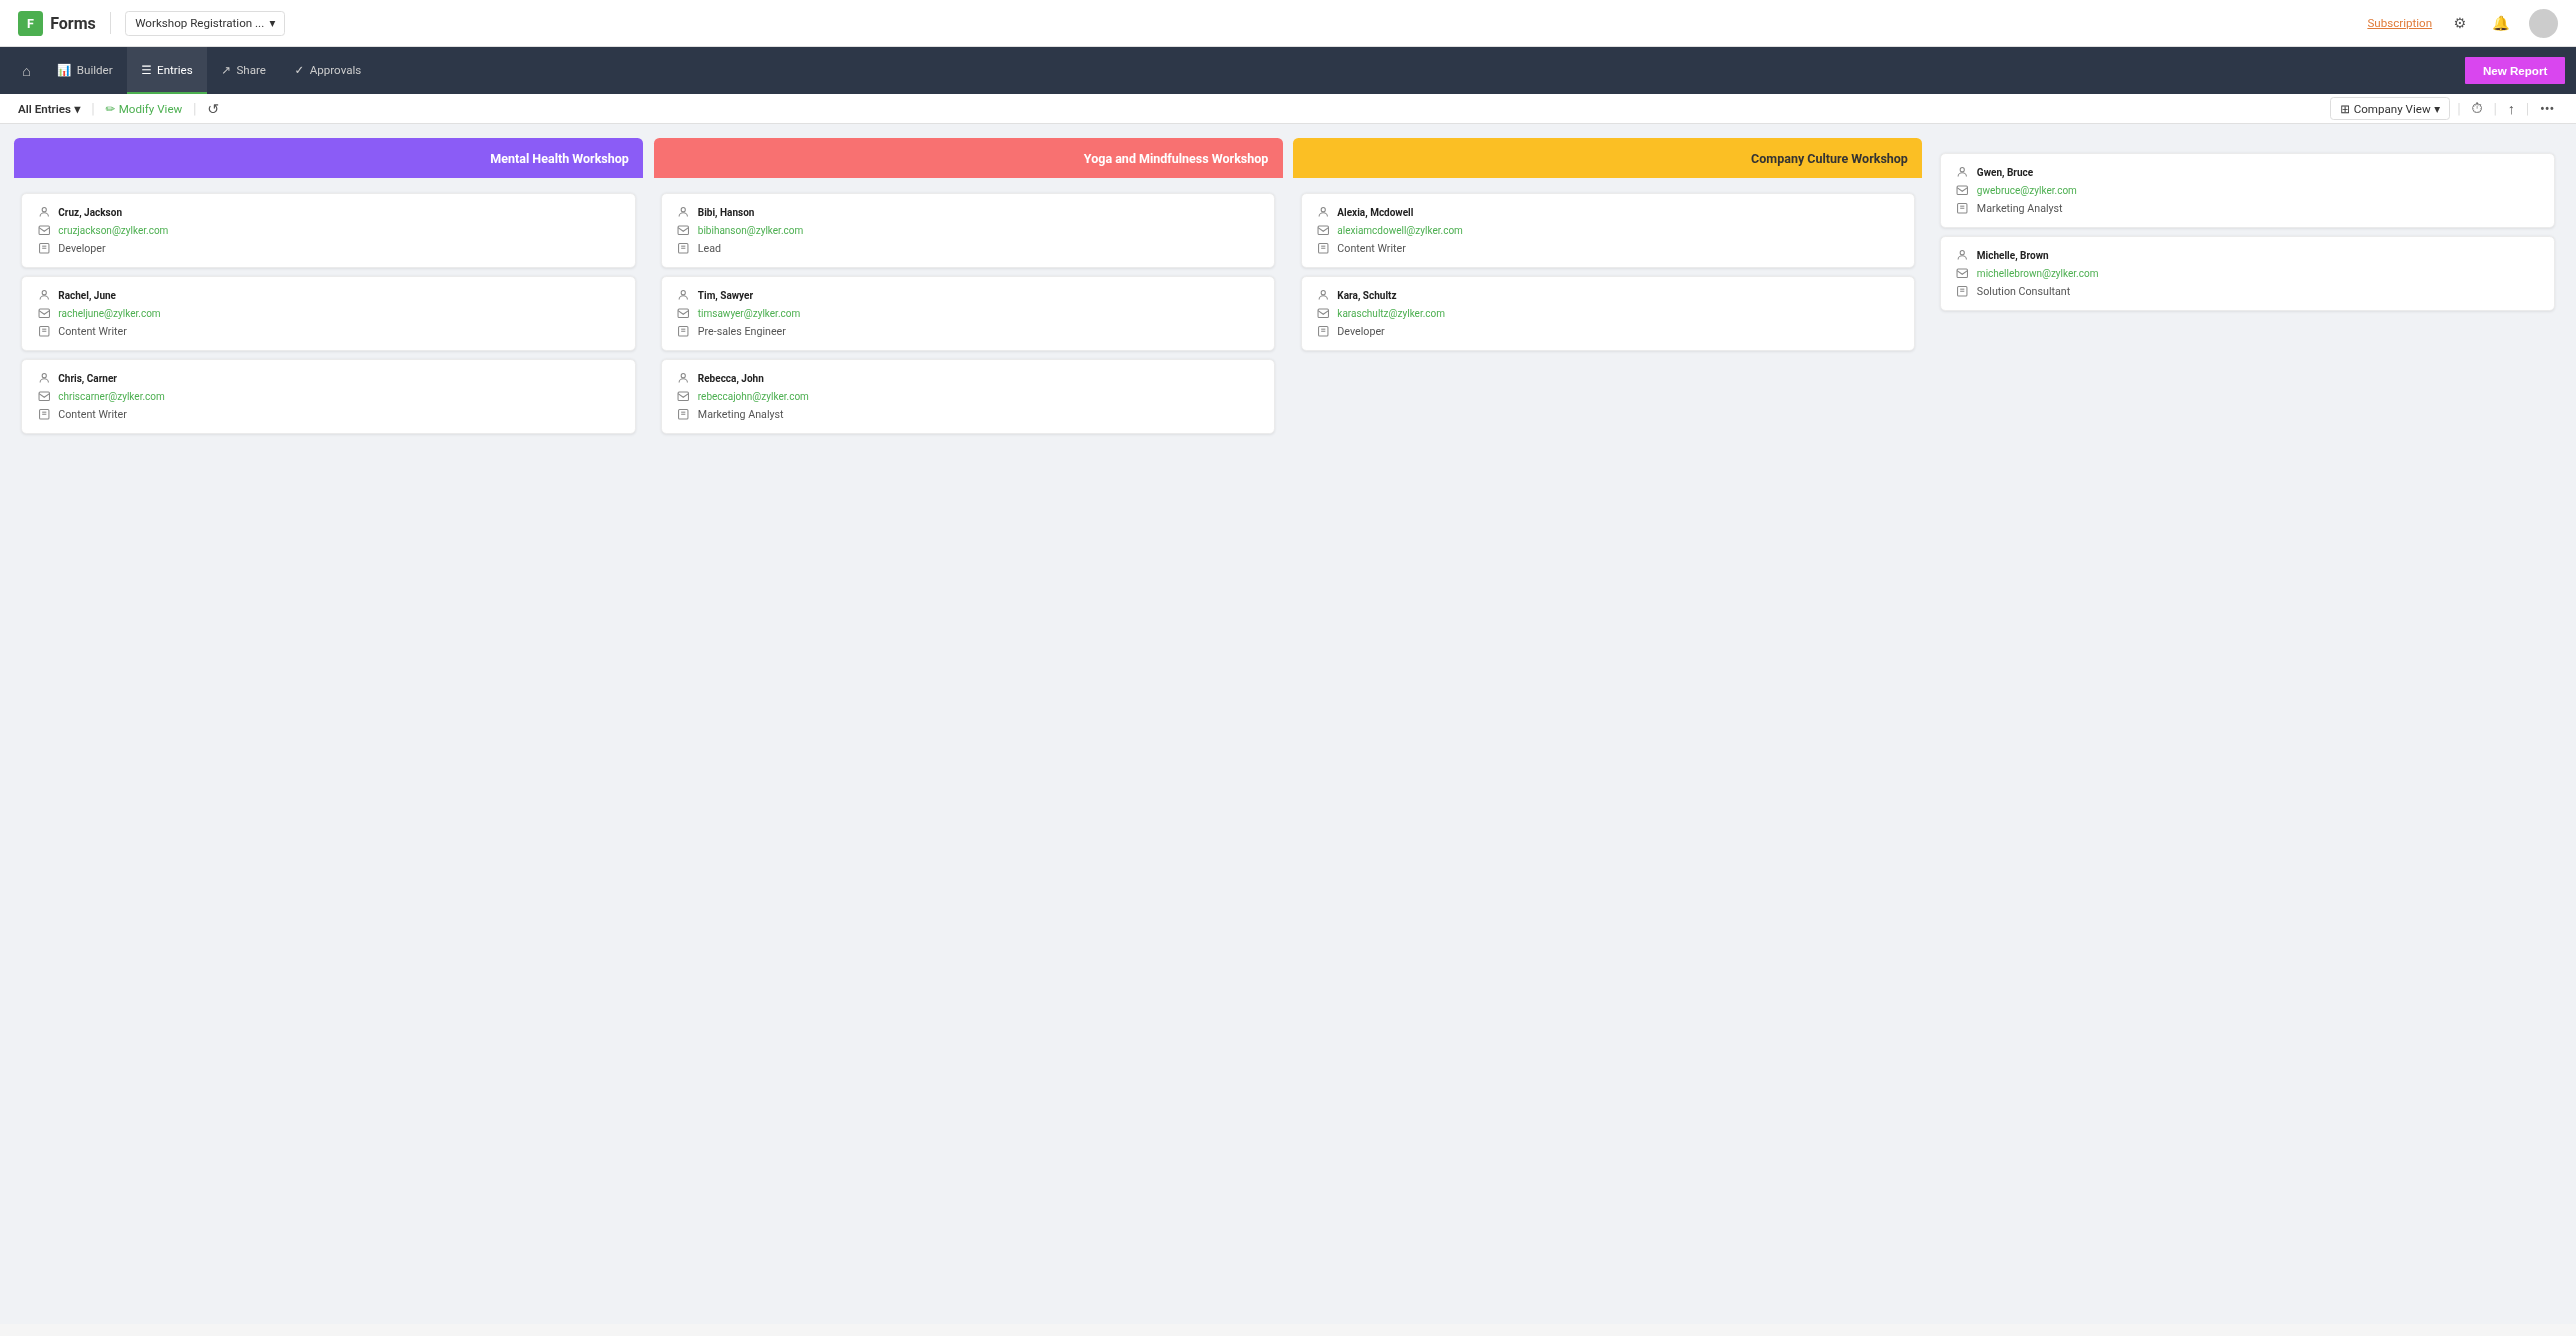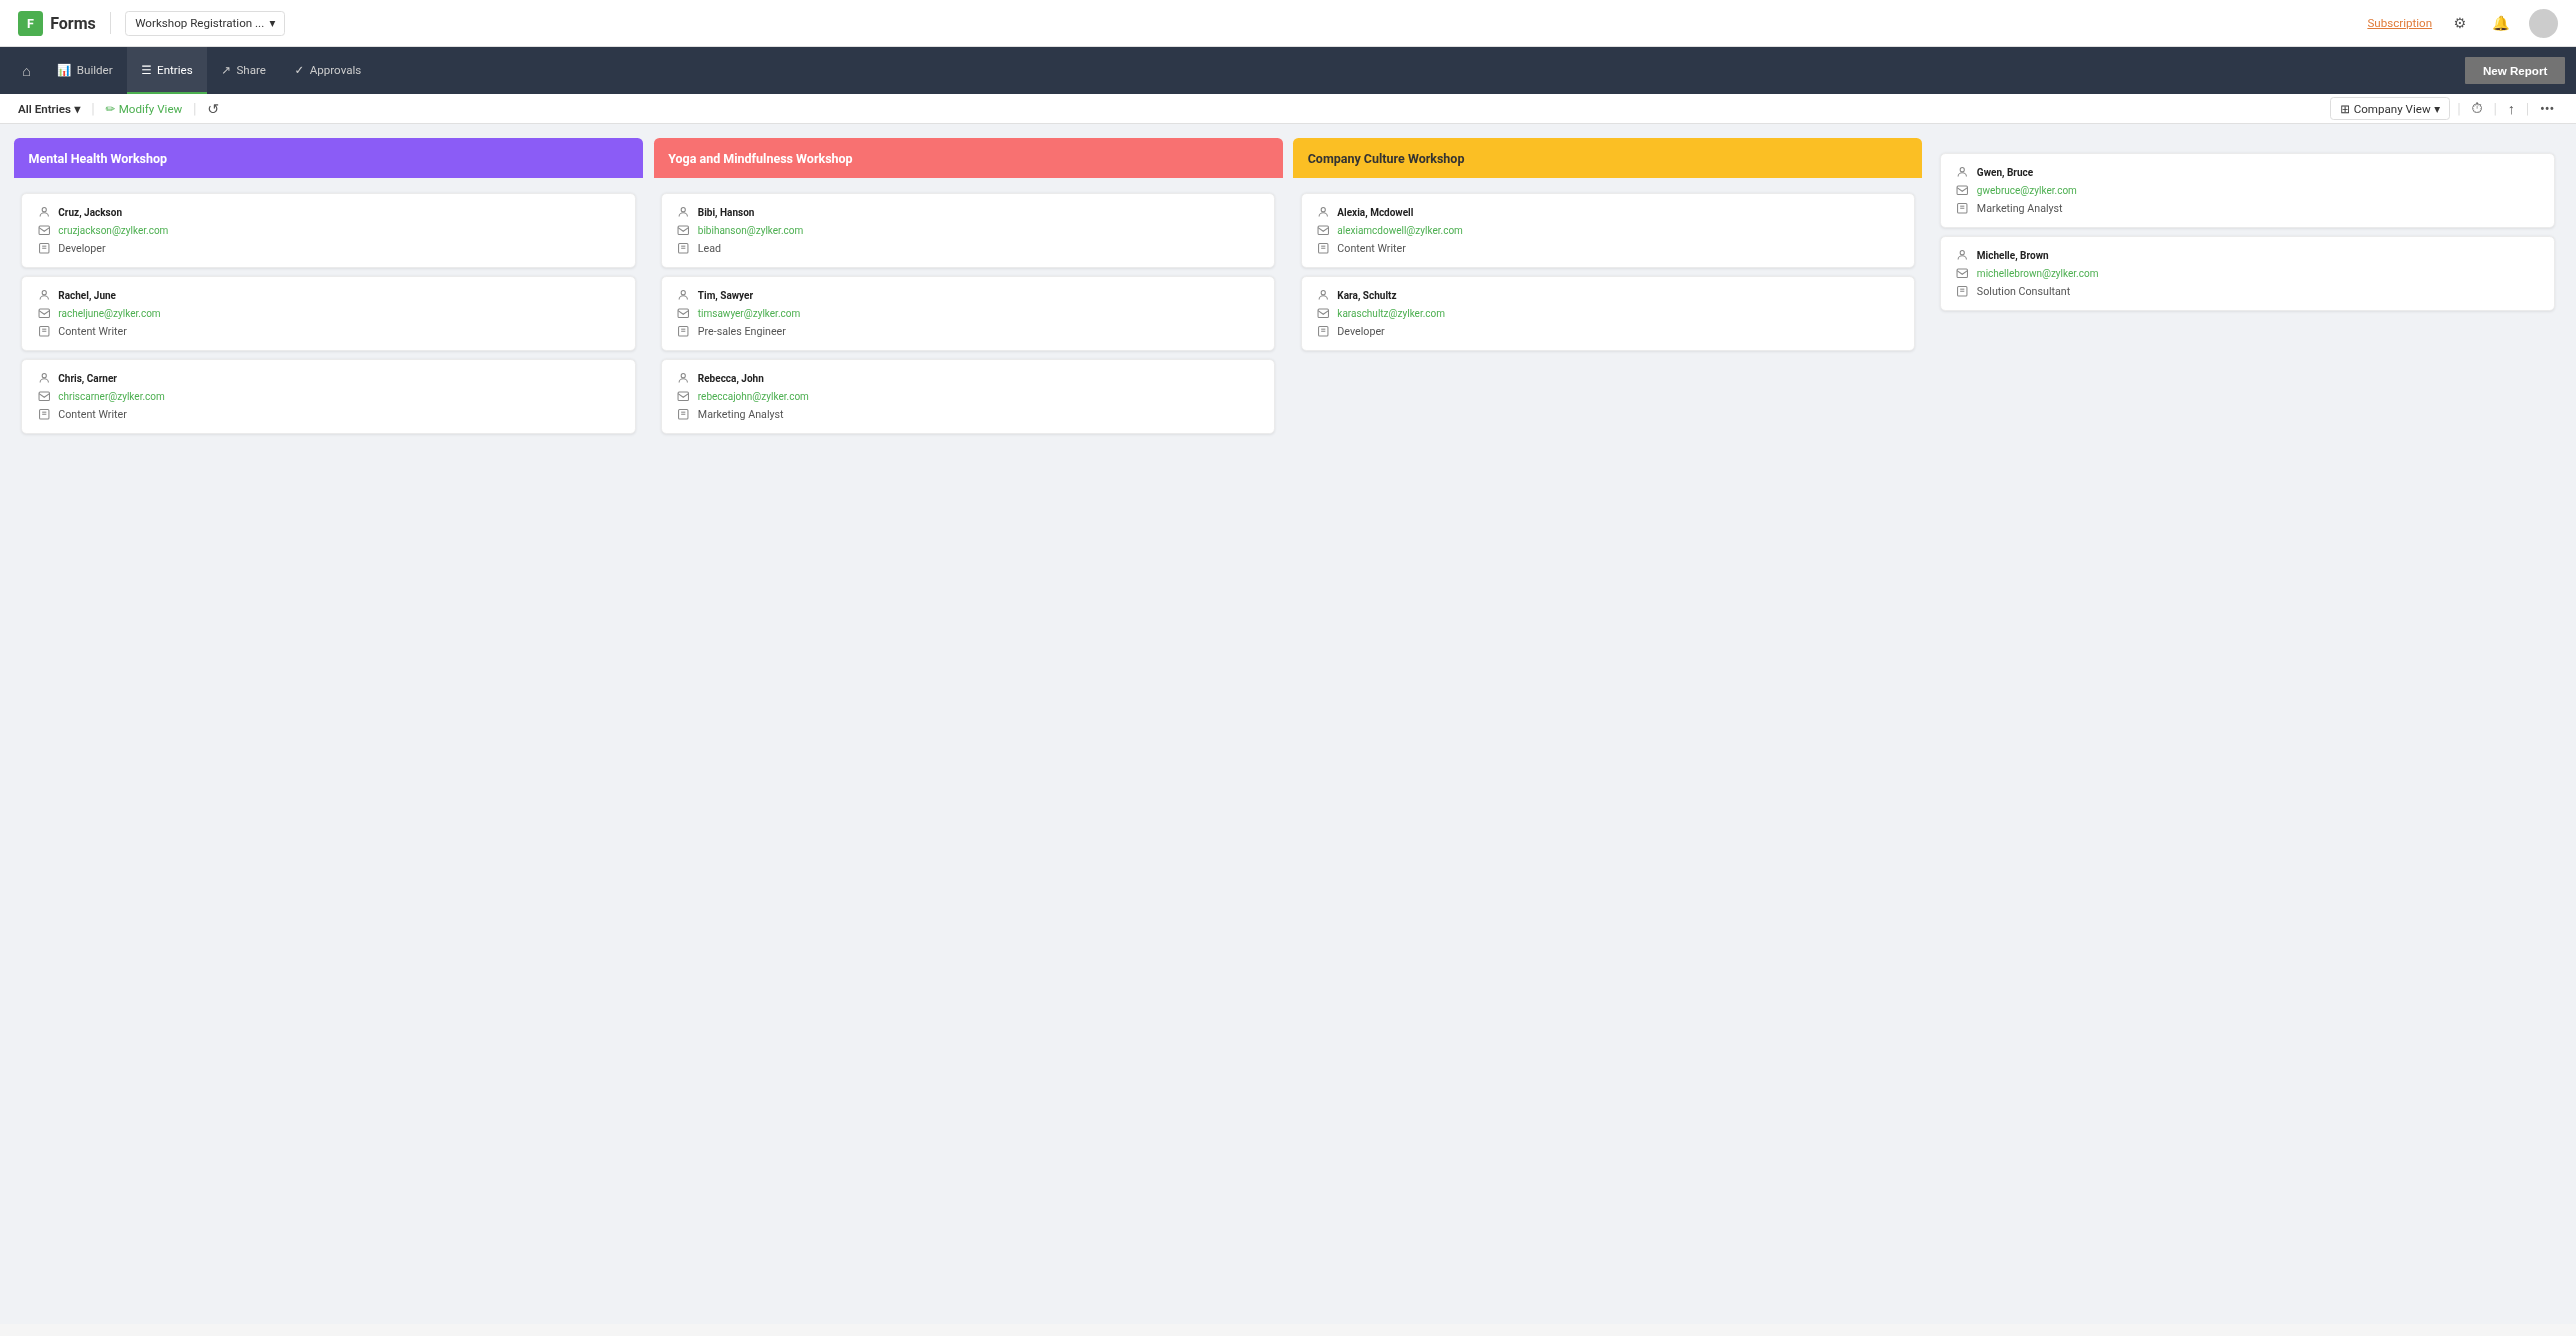--- a/index.html
+++ b/index.html
@@ -31,21 +31,21 @@
       display: flex; align-items: center; background: #2d3748; height: 47px; padding: 0 10.7px;
     }
     .nav-home { width: 32px; height: 32px; display: flex; align-items: center; justify-content: center; cursor: pointer; color: #ccc; font-size: 14.3px; }
     .nav-item {
       display: flex; align-items: center; gap: 5.4px; padding: 0 14.3px; height: 47px;
       color: #ccc; font-size: 11.6px; cursor: pointer; border-bottom: 2.7px solid transparent;
     }
     .nav-item.active { color: #fff; border-bottom: 2.7px solid #4CAF50; background: rgba(255,255,255,0.08); }
     .nav-spacer { flex: 1; }
     .new-report-btn {
-      background: #737373; color: #fff; border: none; border-radius: 1px;
+      background: #d946ef; color: #fff; border: none; border-radius: 1px;
       padding: 7.2px 18px; font-size: 11.6px; font-weight: 600; cursor: pointer;
     }
 
     
     .toolbar {
       display: flex; align-items: center; justify-content: space-between;
       padding: 9px 18px; background: #fff; border-bottom: 0.9px solid #e0e0e0; height: 30px;
     }
     .toolbar-left { display: flex; align-items: center; gap: 7.2px; }
     .all-entries-btn {
@@ -60,20 +60,21 @@
     .kanban-view-btn {
       display: flex; align-items: center; gap: 3.6px; font-size: 11.6px; cursor: pointer;
       border: 0.9px solid #ddd; border-radius: 3.6px; padding: 3.6px 9px; background: #fff;
     }
     .toolbar-icon-btn { font-size: 14.3px; cursor: pointer; color: #555; padding: 3.6px; }
 
     
     .kanban-board {
       display: flex; gap: 0; padding: 14.3px; overflow-x: auto; min-height: calc(100vh - 136px);
       background: #f0f2f5;
+      text-align: right;
     }
     .kanban-column { flex: 1; min-width: 0; margin-right: 10.7px; display: flex; flex-direction: column; }
     .kanban-column:last-child { margin-right: 0; }
     .column-header {
       padding: 12.5px 14.3px; border-radius: 5.4px 5.4px 0 0; font-weight: 700; font-size: 12.5px;
       color: #333; margin-bottom: 0;
     }
     .column-header.purple { background: #8b5cf6; color: #fff; }
     .column-header.pink { background: #f87171; color: #fff; }
     .column-header.orange { background: #fbbf24; color: #333; }

